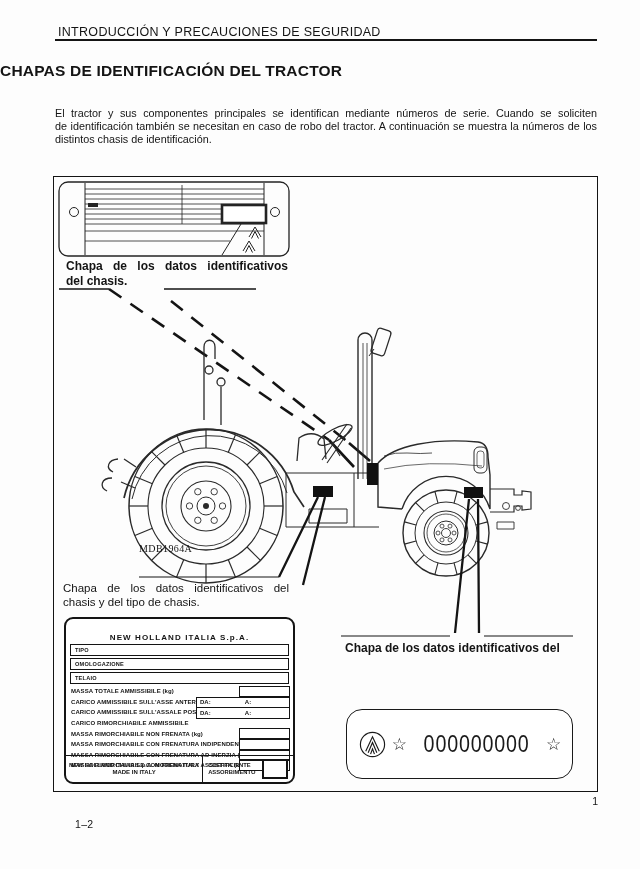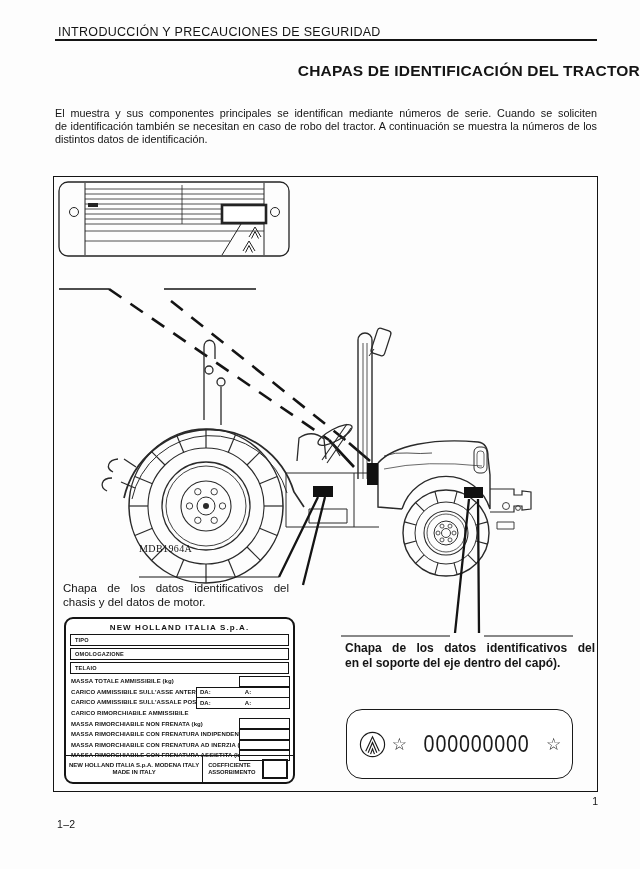--- a/index.html
+++ b/index.html
@@ -2,39 +2,39 @@
 <html><head>
 <meta charset="utf-8">
 <style>
   html,body{margin:0;padding:0;background:#ffffff;}
   .page{position:relative;width:640px;height:869px;background:#fdfdfd;color:#141414;
         font-family:"Liberation Sans",sans-serif;overflow:hidden;}
 
   .running-header{position:absolute;left:58px;top:25px;width:540px;
         font-size:12.5px;letter-spacing:.3px;}
   .header-rule{position:absolute;left:55px;top:39px;width:542px;height:1.6px;background:#141414;}
-  .title{position:absolute;left:0;top:62px;width:640px;margin:0;text-align:right;
+  .title{position:absolute;left:0;top:62px;width:640px;margin:0;text-align:left;
         font-size:15.5px;font-weight:bold;letter-spacing:.2px;}
 
   .intro{position:absolute;left:55px;top:107px;width:542px;font-size:10.8px;line-height:12.9px;}
   .jline{text-align:justify;text-align-last:justify;white-space:normal;}
   .jline:last-child{text-align-last:left;}
 
   .figure-box{position:absolute;left:53px;top:176px;width:545px;height:616px;
         border:1.5px solid #141414;box-sizing:border-box;background:#fdfdfd;}
   .fig-art{position:absolute;left:0;top:0;}
 
   .lbl{position:absolute;font-size:11.5px;line-height:14px;}
   .lbl.bold{font-weight:bold;font-size:12px;line-height:14.6px;}
 
   .drawing-code{position:absolute;font-family:"Liberation Serif",serif;font-size:10px;letter-spacing:.4px;}
 
   
   .data-plate{position:absolute;box-sizing:border-box;border:2.2px solid #141414;border-radius:9px;
-        background:#fff;padding-top:2px;}
+        background:#fff;padding-top:12px;}
   .dp-header{height:13px;display:flex;align-items:center;justify-content:center;
         font-size:8px;font-weight:bold;letter-spacing:1.1px;}
   .dp-boxedrow{height:10px;border:1px solid #141414;margin:0 4px 2px 4px;display:flex;align-items:center;
         padding-left:4px;background:#fff;}
   .dp-boxedlabel{font-size:5.6px;font-weight:bold;letter-spacing:.2px;}
   .dp-row{position:relative;height:10.6px;display:flex;align-items:center;padding-left:5px;}
   .dp-label{font-size:6px;font-weight:bold;letter-spacing:.1px;white-space:nowrap;}
   .dp-box{position:absolute;right:3px;top:0;bottom:0;width:49px;border:1px solid #141414;background:#fff;}
   .dp-range{position:absolute;right:3px;top:0;bottom:-1px;width:92px;border:1px solid #141414;
         display:flex;align-items:center;font-size:6px;font-weight:bold;background:#fff;}
@@ -50,34 +50,34 @@
   .dp-coeff-box{width:22px;height:16px;border:2px solid #141414;margin-left:auto;margin-right:5px;background:#fff;}
 
   
   .serial-plate{position:absolute;box-sizing:border-box;border:1.6px solid #1a1a1a;border-radius:16px;
         background:#fff;display:flex;align-items:center;justify-content:center;gap:5px;}
   .serial-plate .star{font-size:17px;color:#1a1a1a;}
   .serial-plate .digits{display:inline-block;font-size:24px;letter-spacing:1px;color:#1a1a1a;
         transform:scaleX(.82);transform-origin:center;}
 
   .fig-number{position:absolute;left:558px;top:795px;width:40px;text-align:right;font-size:10.5px;}
-  .page-number{position:absolute;left:57px;top:818px;font-size:10.5px;letter-spacing:.3px;}
+  .page-number{position:absolute;left:75px;top:818px;font-size:10.5px;letter-spacing:.3px;}
 </style>
 </head>
 <body>
 
 <div class="page">
 
   <div class="running-header">INTRODUCCIÓN Y PRECAUCIONES DE SEGURIDAD</div>
   <div class="header-rule"></div>
   <h1 class="title">CHAPAS DE IDENTIFICACIÓN DEL TRACTOR</h1>
   <div class="intro">
-      <div class="jline">El muestra y sus componentes principales se identifican mediante números de serie. Cuando se soliciten</div>
+      <div class="jline">El tractor y sus componentes principales se identifican mediante números de serie. Cuando se soliciten</div>
       <div class="jline">de identificación también se necesitan en caso de robo del tractor. A continuación se muestra la números de los</div>
-      <div class="jline">distintos datos de identificación.</div>
+      <div class="jline">distintos chasis de identificación.</div>
     </div>
 
   <div class="figure-box">
 
     <svg class="fig-art" width="542" height="613" viewBox="0 0 542 613" xmlns="http://www.w3.org/2000/svg">
 
       <g stroke="#232323" fill="none" stroke-width="1.3">
         <rect x="5" y="5" width="230" height="74" rx="9"></rect>
         <circle cx="20" cy="35" r="4.5" stroke-width="1"></circle>
         <circle cx="221" cy="35" r="4.5" stroke-width="1"></circle>
@@ -211,31 +211,34 @@
       </g>
 
       <g stroke="#141414" fill="none">
         <path stroke-width="1.2" d="M85,400 H225"></path>
         <path stroke-width="2.3" d="M264,320 L225,400 M249,408 L271,320"></path>
         <path stroke-width="1.2" d="M287,459 H396 M430,459 H519"></path>
         <path stroke-width="2.3" d="M415,322 L401,456 M424,322 L425,456"></path>
       </g>
     </svg>
 
+    <div class="lbl bold" style="left:12px;top:82px;width:222px">
+        <div class="jline">Chapa de los datos identificativos</div>
+        <div class="jline">del chasis.</div>
+      </div>
 
     <div class="drawing-code" style="left:85px;top:366px">MDB1964A</div>
 
     <div class="lbl" style="left:9px;top:404px;width:226px">
         <div class="jline">Chapa de los datos identificativos del</div>
-        <div class="jline">chasis y del datos de motor.</div>
+        <div class="jline">chasis y del tipo de chasis.</div>
       </div>
 
     <div class="lbl bold" style="left:291px;top:464px;width:250px">
         <div class="jline">Chapa de los datos identificativos del</div>
-        <div class="jline">en el soporte del eje dentro del capó).</div>
       </div>
 
     <div class="data-plate" style="left:10px;top:440px;width:231px;height:167px">
       <div class="dp-header">NEW HOLLAND ITALIA S.p.A.</div>
       <div id="dp-rows">
           <div class="dp-boxedrow">
             <span class="dp-boxedlabel">TIPO</span>
           </div>
           <div class="dp-boxedrow">
             <span class="dp-boxedlabel">OMOLOGAZIONE</span>

